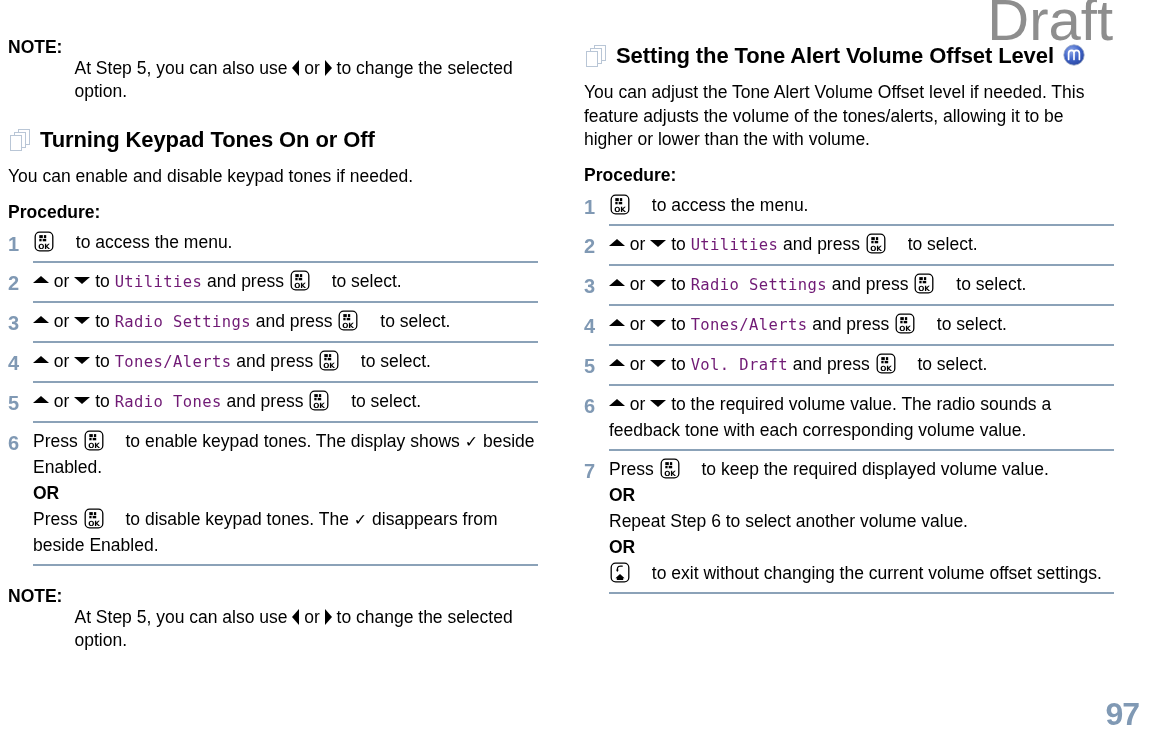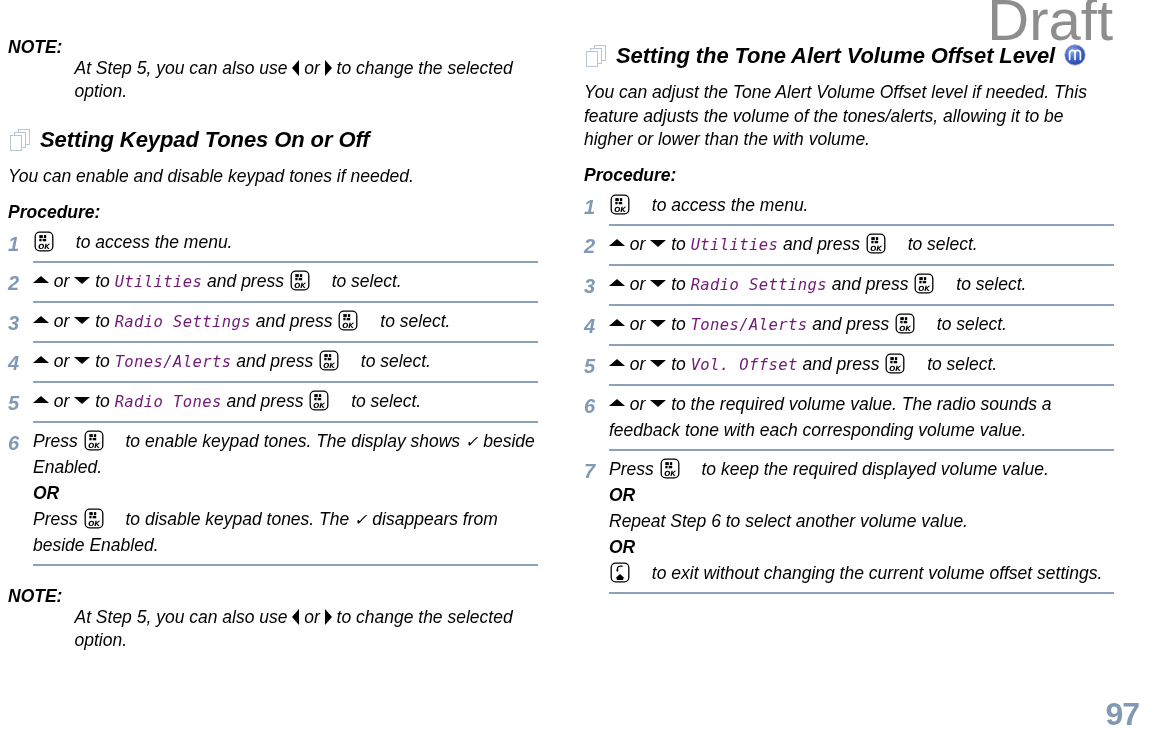--- a/index.html
+++ b/index.html
@@ -39,21 +39,20 @@
     padding: 36px 56px 0 8px;
   }
   .columns {
     display: flex;
     gap: 46px;
     align-items: flex-start;
   }
   .col {
     width: 530px;
     flex: 0 0 530px;
-    font-style: italic;
   }
   .col-right { padding-top: 1px; }
 
   
   .note {
     display: flex;
     font-size: 17.5px;
     line-height: 23px;
     margin: 0 0 6px 0;
   }
@@ -235,21 +234,21 @@
           <span>At Step 5, you can also use </span><span class="arrow arrow-left"></span><span> or </span><span class="arrow arrow-right"></span><span> to change the selected option.</span>
         </span>
       </div>
 
       <div class="section-head">
         <span class="pages-icon">
             <i></i>
             <i></i>
             <i></i>
           </span>
-        <span class="section-title">Setting Keypad Tones On or Off</span>
+        <span class="section-title">Turning Keypad Tones On or Off</span>
       </div>
 
       <p class="body-text">You can enable and disable keypad tones if needed.</p>
 
       <div class="procedure-label">Procedure:</div>
 
       <div class="steps">
           <div class="step">
             <div class="step-num">1</div>
             <div class="step-body">
@@ -433,21 +432,21 @@
                     <rect x="5.3" y="7.9" width="2.3" height="2.4" fill="#000"></rect>
                     <rect x="8.7" y="7.9" width="3.5" height="2.4" fill="#000"></rect>
                     <text x="10" y="17.6" font-family="DejaVu Sans, sans-serif" font-size="7.2" font-weight="bold" text-anchor="middle" fill="#000">OK</text>
                   </svg></span> to select.</div>
               <span class="rule"></span>
             </div>
           </div>
           <div class="step">
             <div class="step-num">5</div>
             <div class="step-body">
-              <div><span class="arrow arrow-up"></span> or <span class="arrow arrow-down"></span> to <span class="lcd">Vol. Offset</span> and press <span class="keyicon"><svg viewBox="0 0 20 21" width="20" height="21">
+              <div><span class="arrow arrow-up"></span> or <span class="arrow arrow-down"></span> to <span class="lcd">Vol. Draft</span> and press <span class="keyicon"><svg viewBox="0 0 20 21" width="20" height="21">
                     <rect x="1.2" y="1.2" width="17.6" height="18.6" rx="4.4" ry="4.4" fill="#fff" stroke="#000" stroke-width="1.3"></rect>
                     <rect x="5.3" y="4.1" width="3.5" height="3.0" fill="#000"></rect>
                     <rect x="9.9" y="4.1" width="2.3" height="3.0" fill="#000"></rect>
                     <rect x="5.3" y="7.9" width="2.3" height="2.4" fill="#000"></rect>
                     <rect x="8.7" y="7.9" width="3.5" height="2.4" fill="#000"></rect>
                     <text x="10" y="17.6" font-family="DejaVu Sans, sans-serif" font-size="7.2" font-weight="bold" text-anchor="middle" fill="#000">OK</text>
                   </svg></span> to select.</div>
               <span class="rule"></span>
             </div>
           </div>

